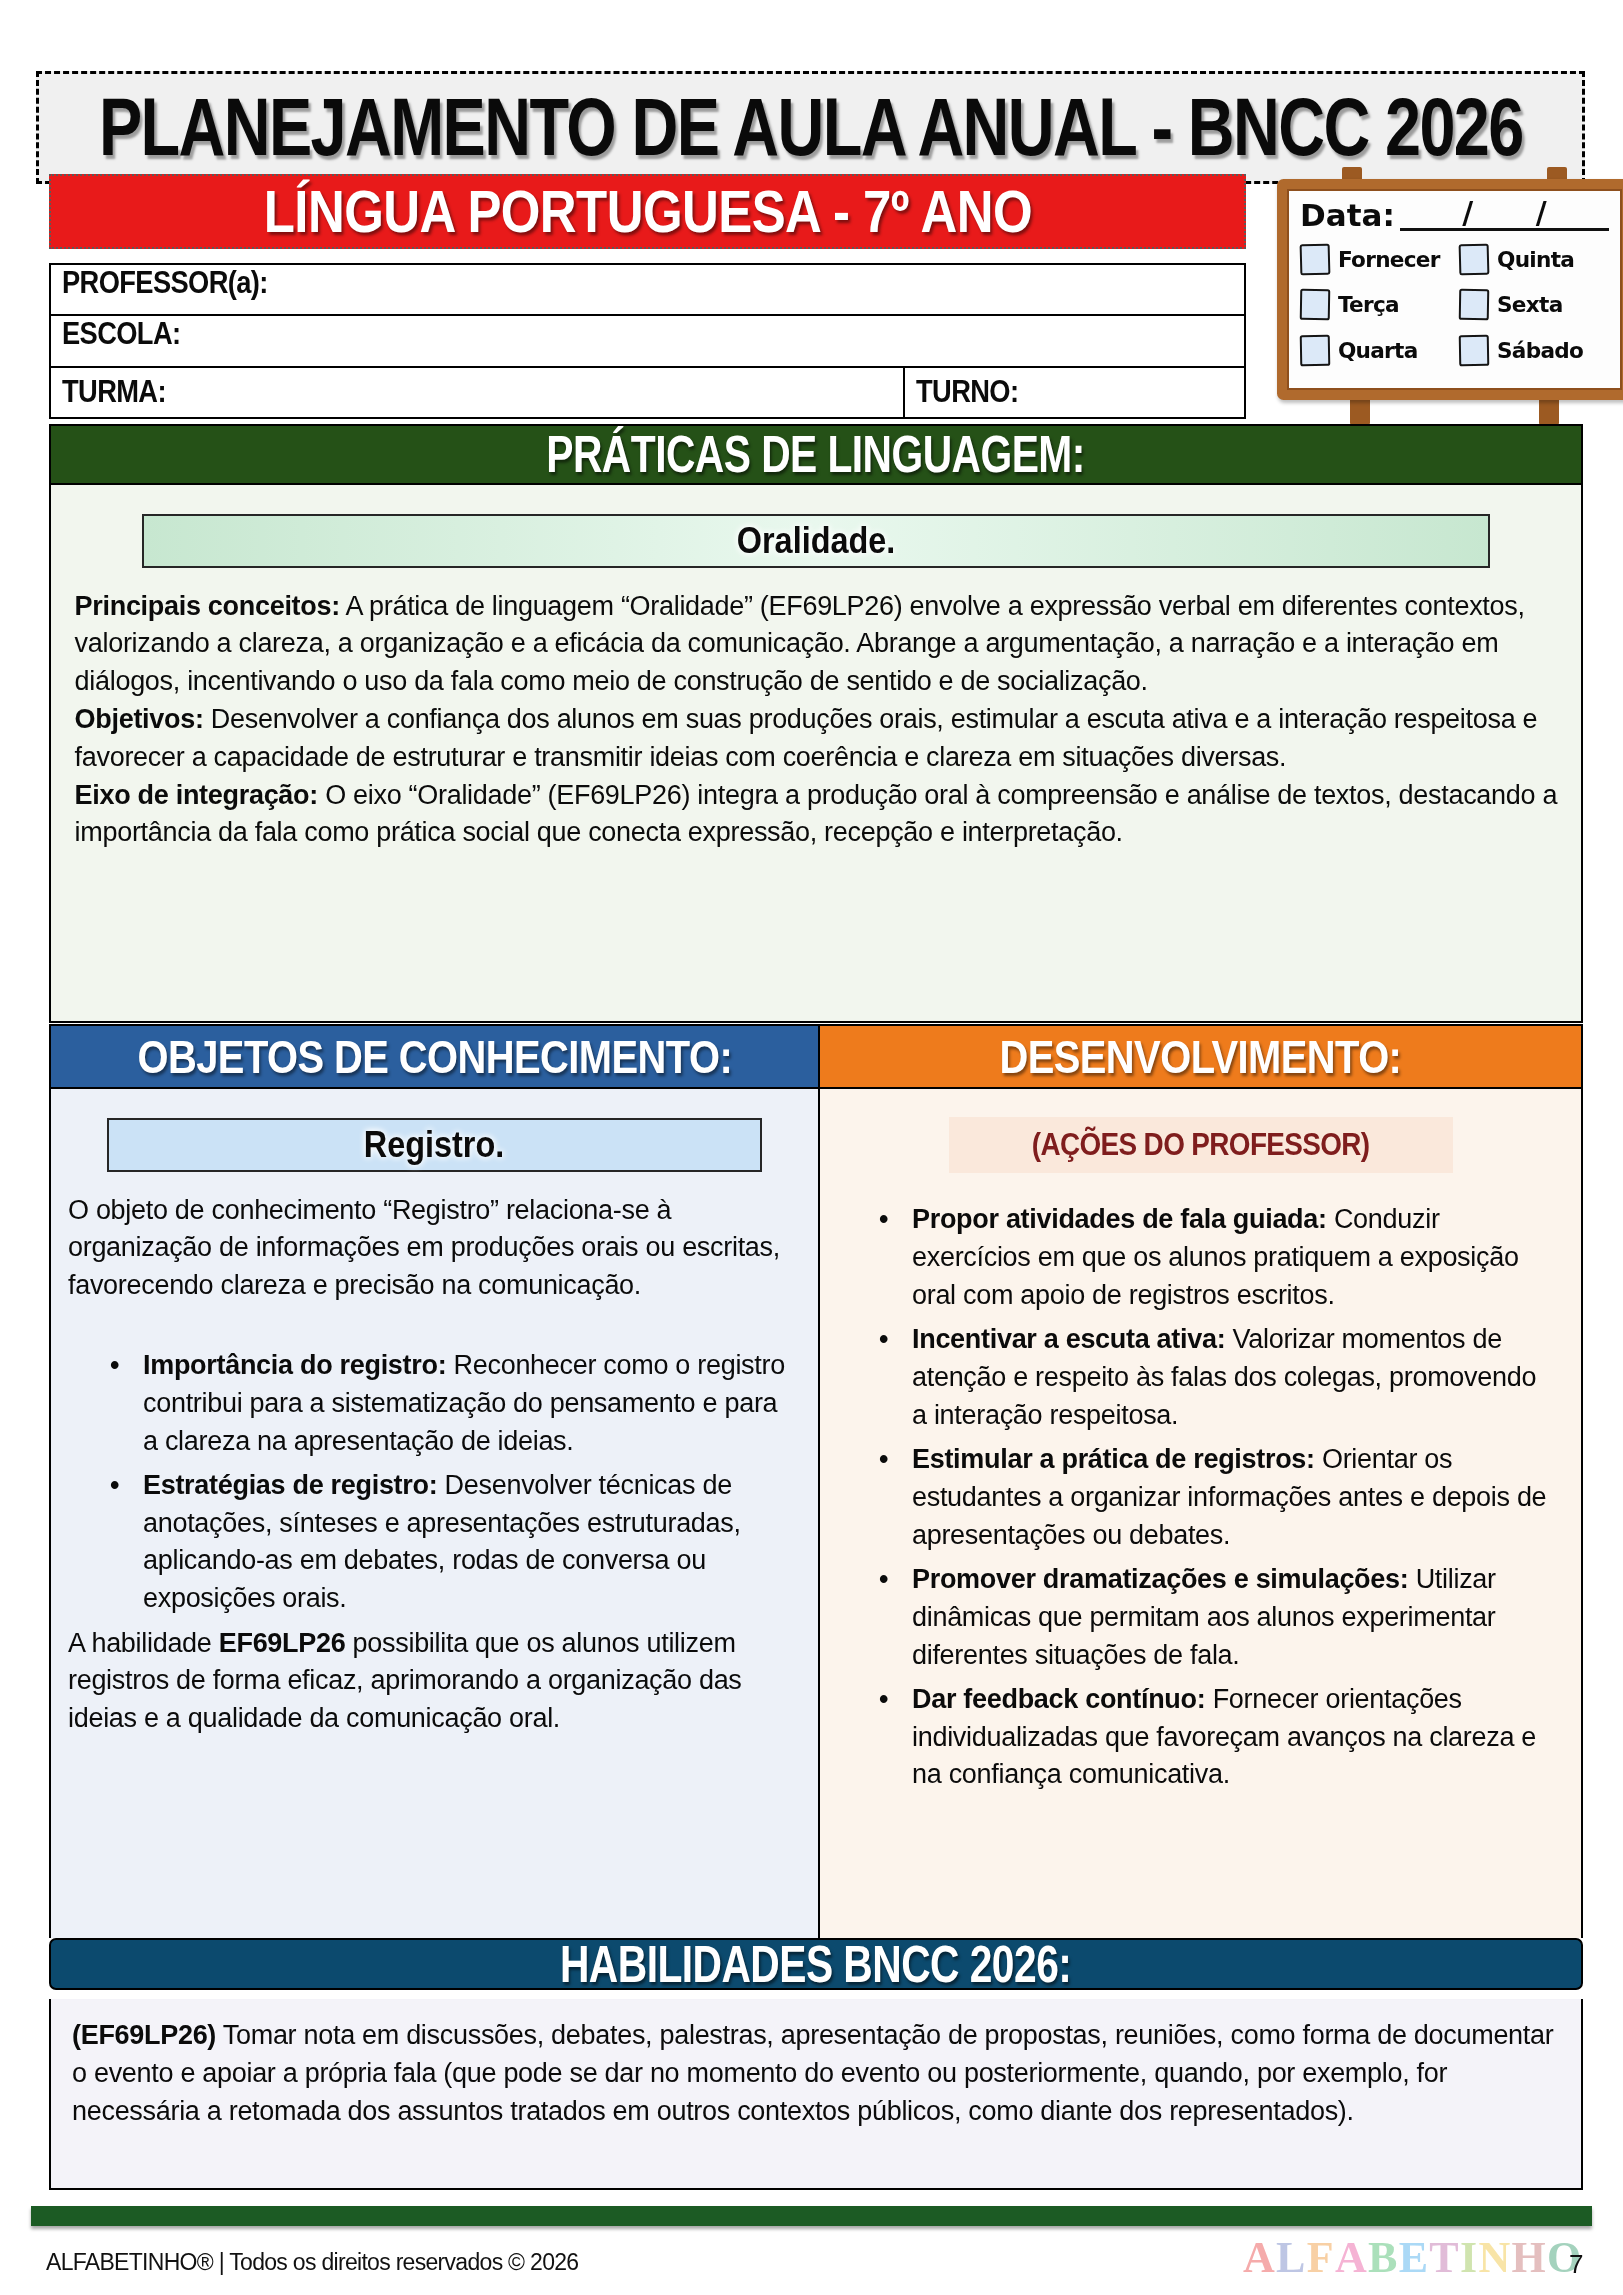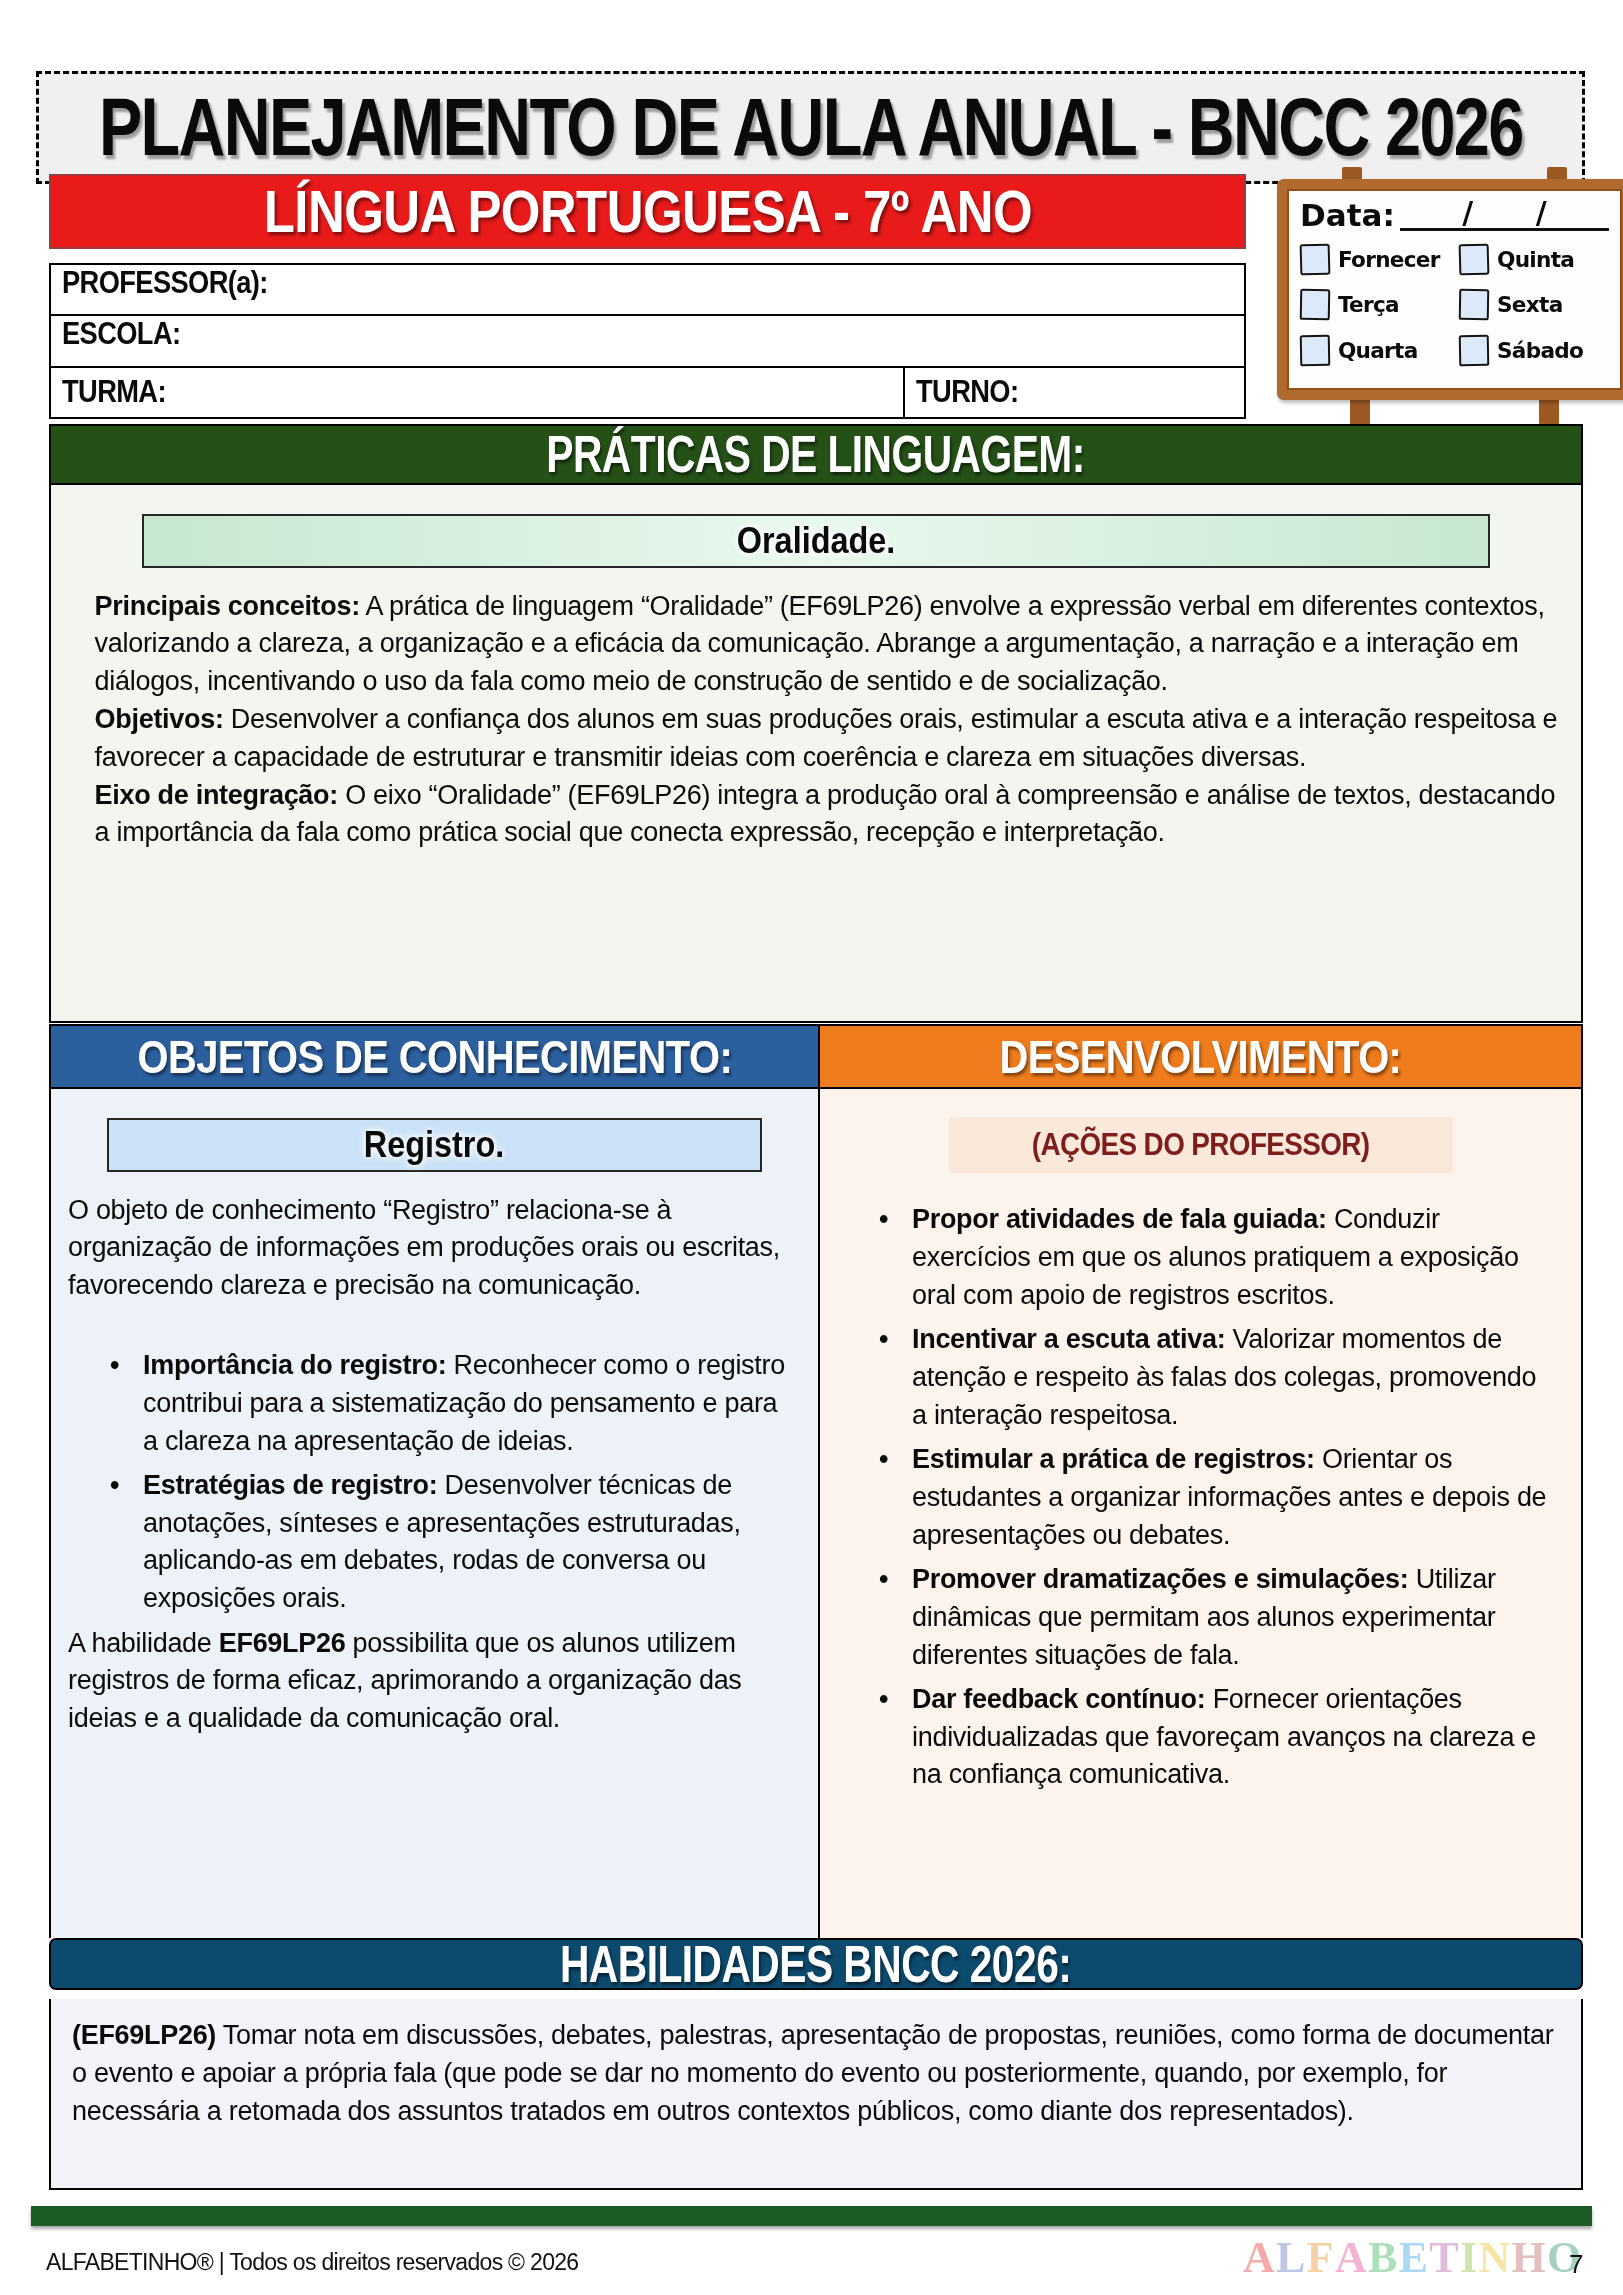--- a/index.html
+++ b/index.html
@@ -103,21 +103,21 @@
     text-shadow:0 0 6.5px #fff, 0 0 7.9px #fff;
   }
   .topic-green { width:1348px; height:54px; background:linear-gradient(90deg,#c7e7d0 0%,#e9f8ee 50%,#c7e7d0 100%); }
   .topic-blue  { width:655px; height:54px; background:#cbe2f6; }
   .acoes-box {
     margin:27.5px auto 0; width:504px; height:56px; background:#fae8db;
     display:flex; align-items:center; justify-content:center;
     font-weight:bold; font-size:31px; letter-spacing:-0.7px; color:#7f1d1d;
   }
   .body-text { font-size:27px; line-height:1.4; letter-spacing:-0.3px; color:#0b0b0b; }
-  .praticas-text { padding:19.6px 23.6px 0;margin-left:20px; }
+  .praticas-text { padding:19.6px 23.6px 0; }
   .lead { font-weight:bold; }
 
   
   .obj-header {
     position:absolute; left:49px; top:1024px; width:771px; height:65px;
     background:#2b5f9e; border:2px solid #000; display:flex; align-items:center; justify-content:center;
   }
   .dev-header {
     position:absolute; left:820px; top:1024px; width:763px; height:65px;
     background:#ee7b1c; border:2px solid #000; border-left:none;

